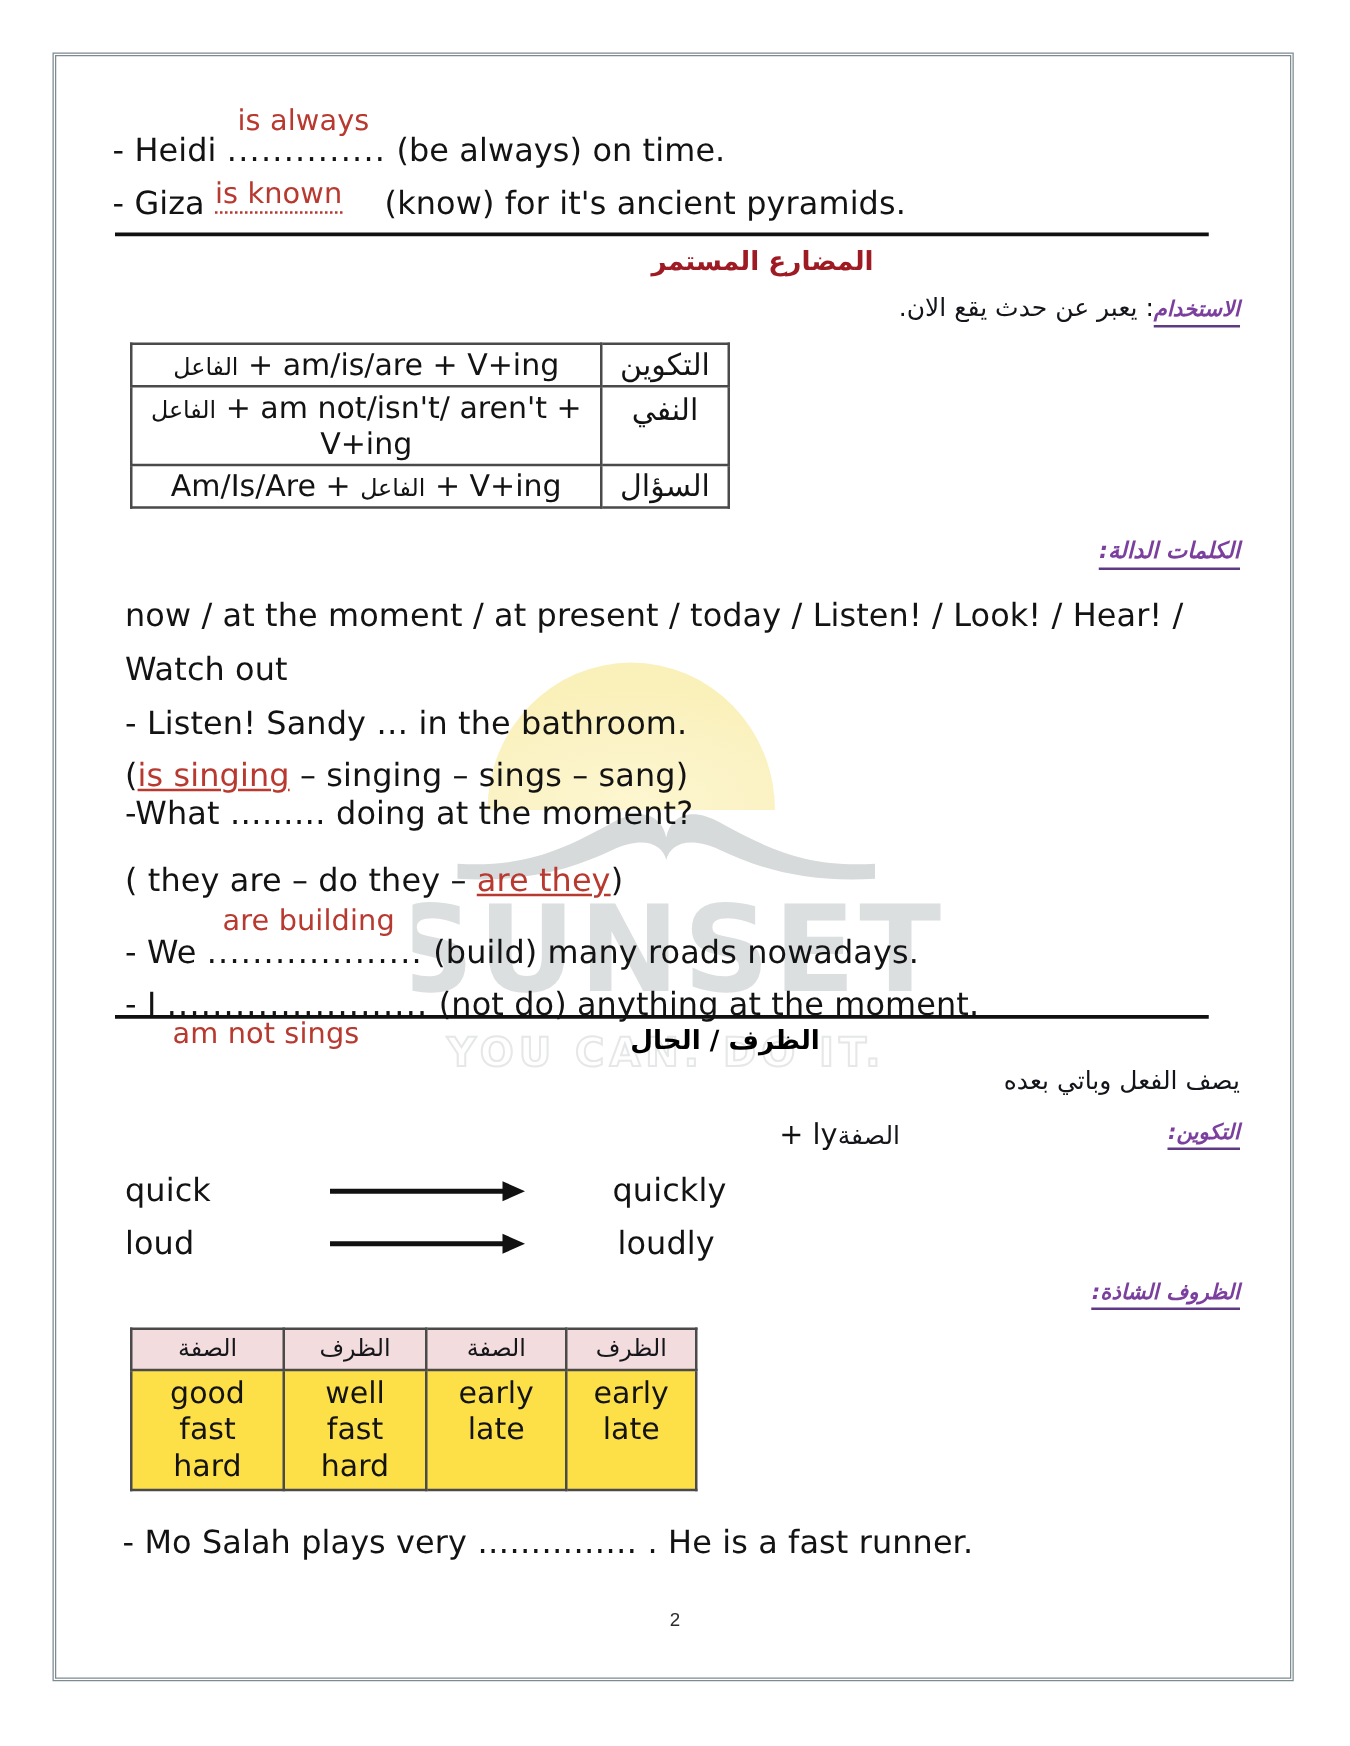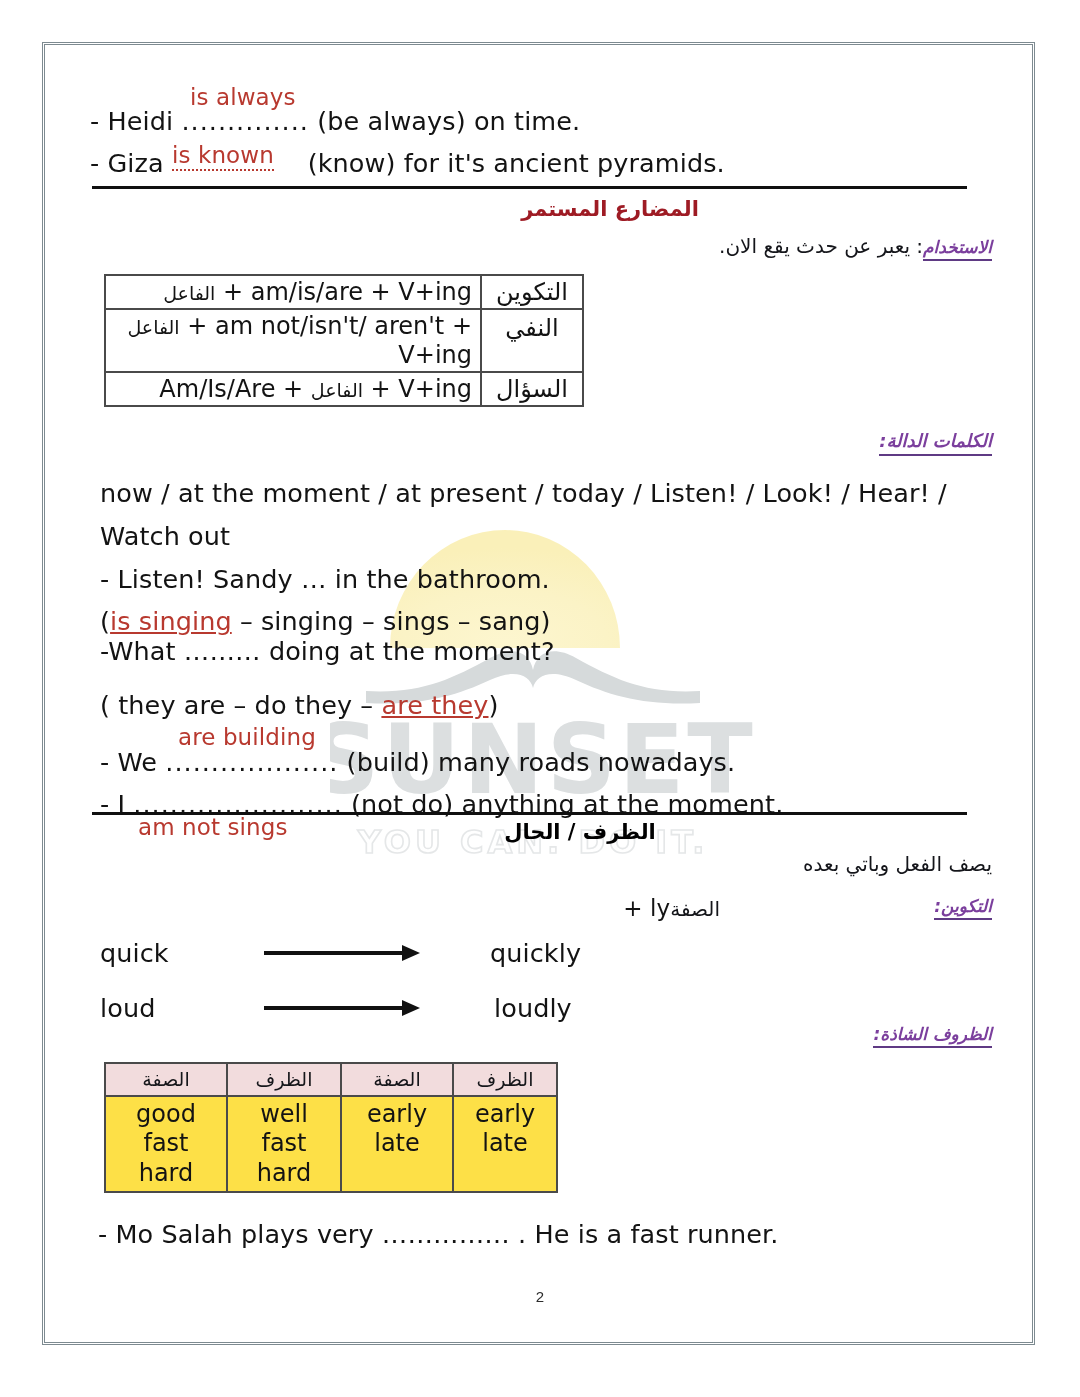--- a/index.html
+++ b/index.html
@@ -129,21 +129,21 @@
   }
   td.pink {
     background: #f2dcdd;
     text-align: center;
     font-size: 19px;
     color: #15161a;
     font-weight: 400;
   }
   td.formula {
     direction: ltr;
-    text-align: right;
+    text-align: center;
     line-height: 1.18;
   }
   .ar-inline {
     font-size: 19px;
     direction: rtl;
     unicode-bidi: embed;
   }
 
   table.adv {
     border-collapse: collapse;
@@ -297,21 +297,21 @@
 
   <div class="arrowrow hw" style="left:100px; top:938px;">
     <span class="w1">quick</span>
     <svg width="160" height="22" style="margin-right:26px;">
       <line x1="2" y1="11" x2="142" y2="11" stroke="#111" stroke-width="4"></line>
       <polygon points="140,3 158,11 140,19" fill="#111"></polygon>
     </svg>
     <span class="w2">quickly</span>
   </div>
 
-  <div class="arrowrow hw" style="left:100px; top:980px;margin-top:13px;">
+  <div class="arrowrow hw" style="left:100px; top:980px;">
     <span class="w1">loud</span>
     <svg width="160" height="22" style="margin-right:30px;">
       <line x1="2" y1="11" x2="142" y2="11" stroke="#111" stroke-width="4"></line>
       <polygon points="140,3 158,11 140,19" fill="#111"></polygon>
     </svg>
     <span class="w2">loudly</span>
   </div>
 
   <div class="abs" style="left:700px; top:1024px; width:292px; text-align:right;">
     <span class="ar ar-purple-sm">الظروف الشاذة:</span>

